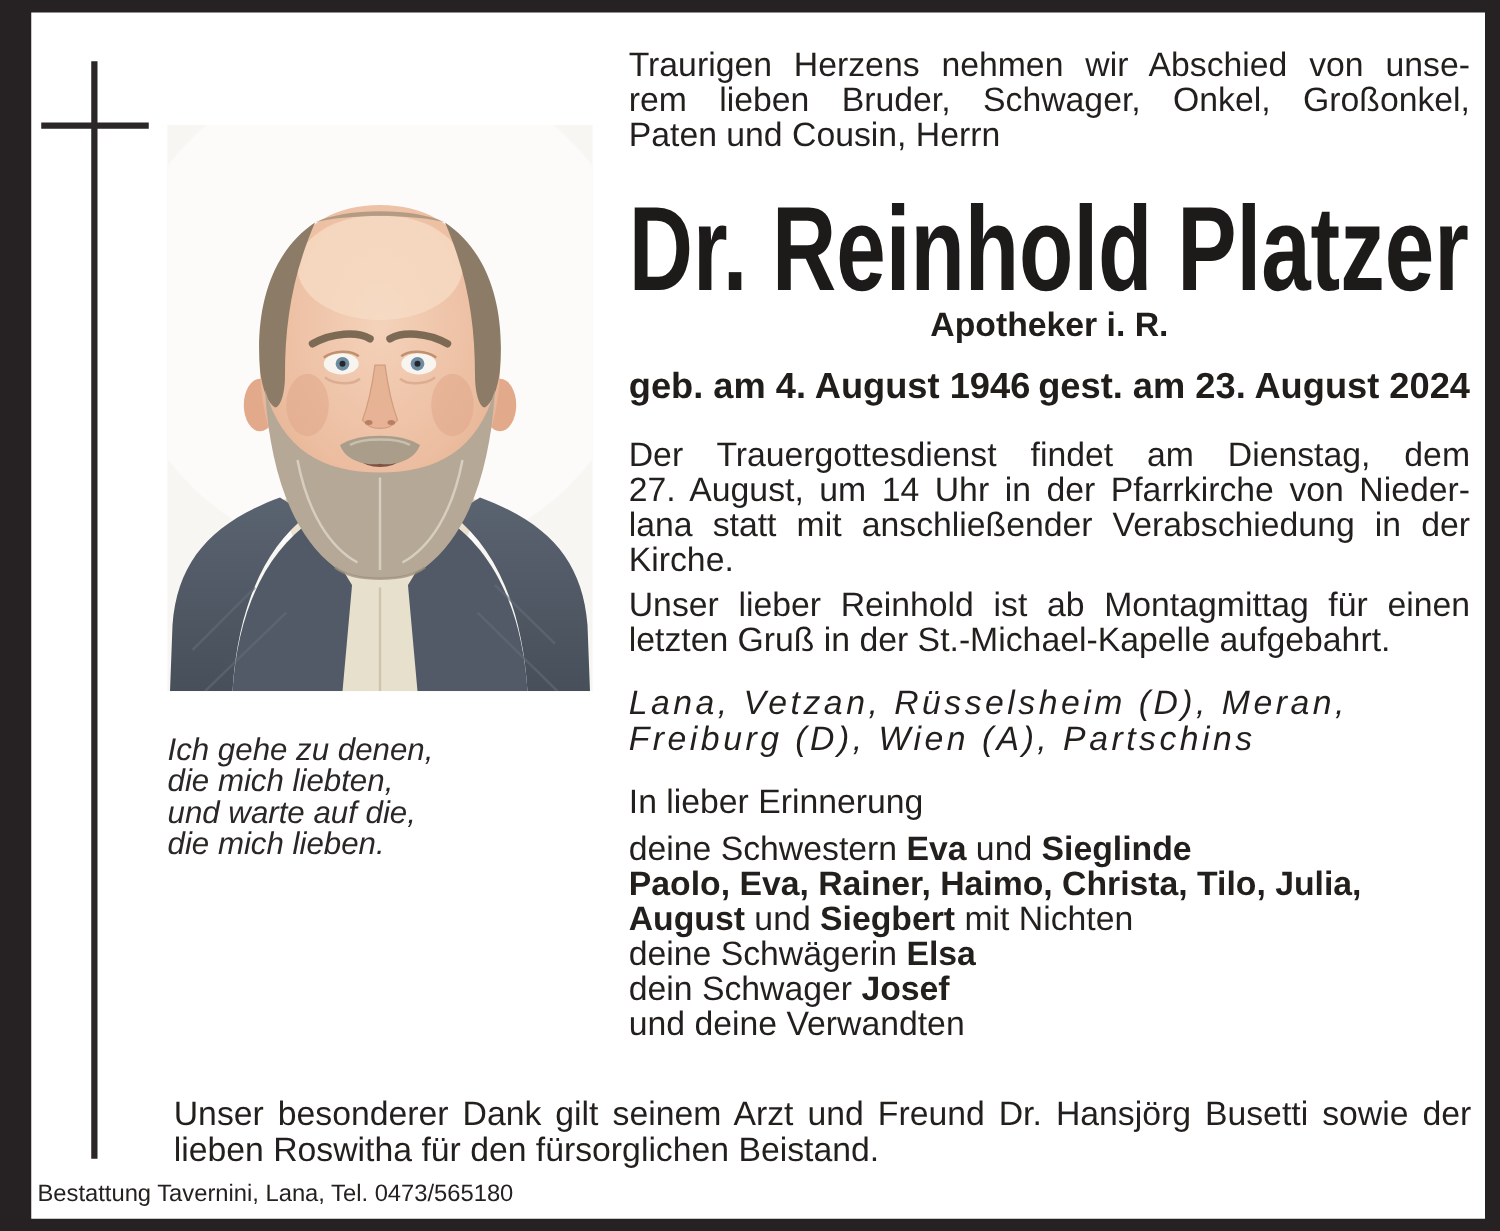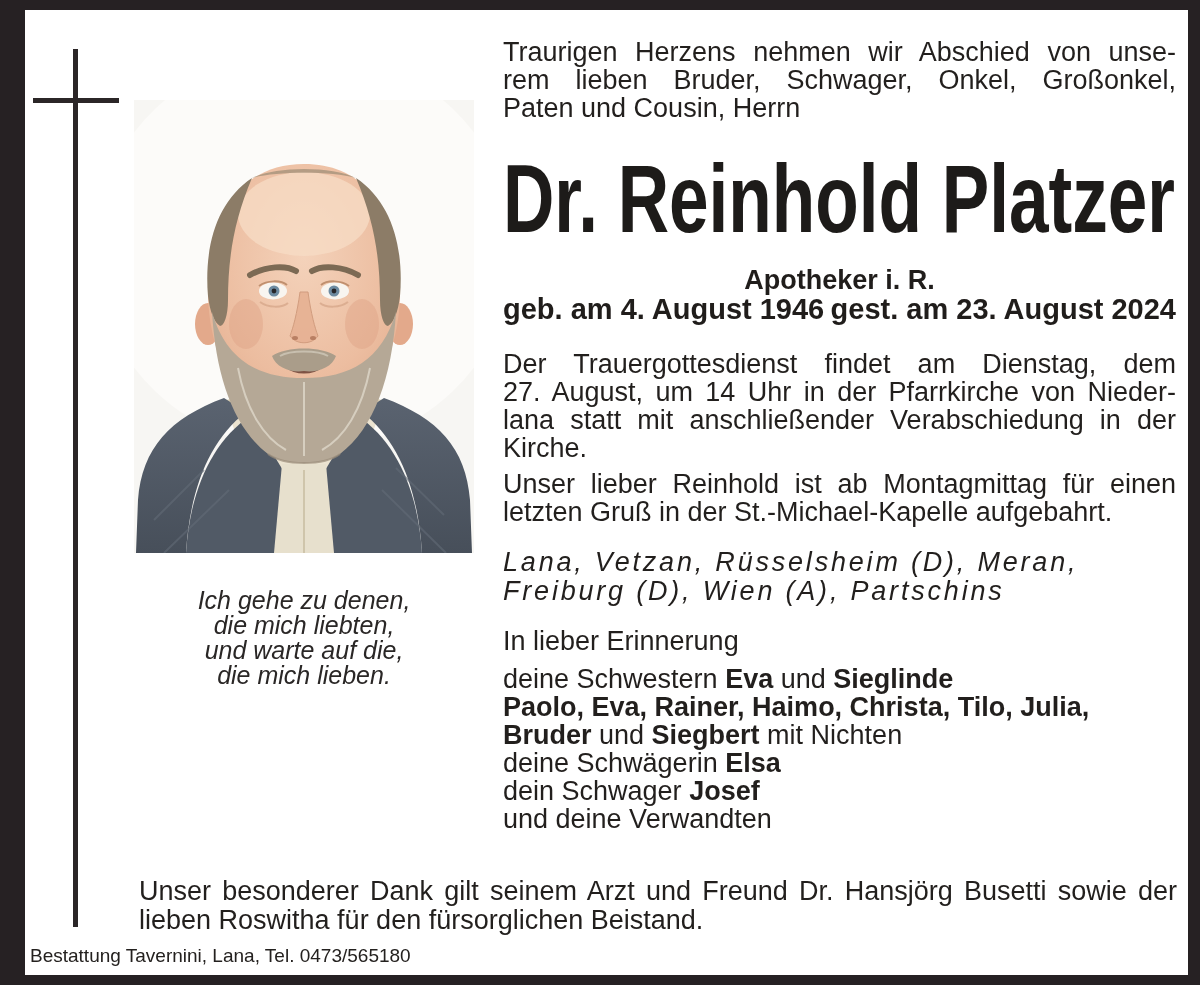--- a/index.html
+++ b/index.html
@@ -17,30 +17,30 @@
   }
   
   .cross-stem{position:absolute;left:73px;top:49px;width:5px;height:878px;background:#2b2627;}
   .cross-bar{position:absolute;left:33px;top:98px;width:86px;height:5px;background:#2b2627;}
   
   .photo{position:absolute;left:134px;top:100px;width:340px;height:453px;background:#f7f6f3;overflow:hidden;}
   .photo svg{display:block;}
   
   .quote{
     position:absolute;left:134px;top:588px;width:340px;
-    font-style:italic;font-size:25px;line-height:25px;text-align:center;color:#2a2726;
+    font-style:italic;font-size:25px;line-height:25px;text-align:left;color:#2a2726;
   }
   
   .col{position:absolute;left:503px;top:0;width:673px;height:782px;}
   .col > div{position:absolute;left:0;right:0;}
   .body-txt{font-size:27px;line-height:28px;color:#221f1d;}
   .jl{text-align:justify;text-align-last:justify;}
   .intro{top:38px;}
   .title-wrap{top:158px;height:92px;}
-  .subtitle{top:245px;text-align:center;font-weight:bold;font-size:27px;line-height:30px;margin-top:20px;}
+  .subtitle{top:245px;text-align:center;font-weight:bold;font-size:27px;line-height:30px;}
   .dates{top:293px;display:flex;justify-content:space-between;font-weight:bold;font-size:29px;line-height:32px;}
   .service{top:350px;}
   .viewing{top:470px;}
   .places{top:548px;line-height:29px;letter-spacing:2.8px;font-style:italic;}
   .remembrance{top:627px;}
   .mourners{top:665px;}
   .b{font-weight:bold;}
   
   .thanks{position:absolute;left:139px;top:877px;width:1038px;font-size:27px;line-height:29px;color:#221f1d;}
   .footer{position:absolute;left:30px;top:945px;font-size:19px;line-height:22px;color:#24211f;}
@@ -171,21 +171,21 @@
     <div class="places body-txt">
       <div>Lana, Vetzan, Rüsselsheim (D), Meran,</div>
       <div>Freiburg (D), Wien (A), Partschins</div>
     </div>
 
     <div class="remembrance body-txt">In lieber Erinnerung</div>
 
     <div class="mourners body-txt">
       <div><span>deine Schwestern </span><span class="b">Eva</span><span> und </span><span class="b">Sieglinde</span></div>
       <div><span class="b">Paolo, Eva, Rainer, Haimo, Christa, Tilo, Julia,</span></div>
-      <div><span class="b">Bruder</span><span> und </span><span class="b">Siegbert</span><span> mit Nichten</span></div>
+      <div><span class="b">August</span><span> und </span><span class="b">Siegbert</span><span> mit Nichten</span></div>
       <div><span>deine Schwägerin </span><span class="b">Elsa</span></div>
       <div><span>dein Schwager </span><span class="b">Josef</span></div>
       <div><span>und deine Verwandten</span></div>
     </div>
   </div>
 
   <div class="thanks">
     <div class="jl">Unser besonderer Dank gilt seinem Arzt und Freund Dr. Hansjörg Busetti sowie der</div>
     <div>lieben Roswitha für den fürsorglichen Beistand.</div>
   </div>

